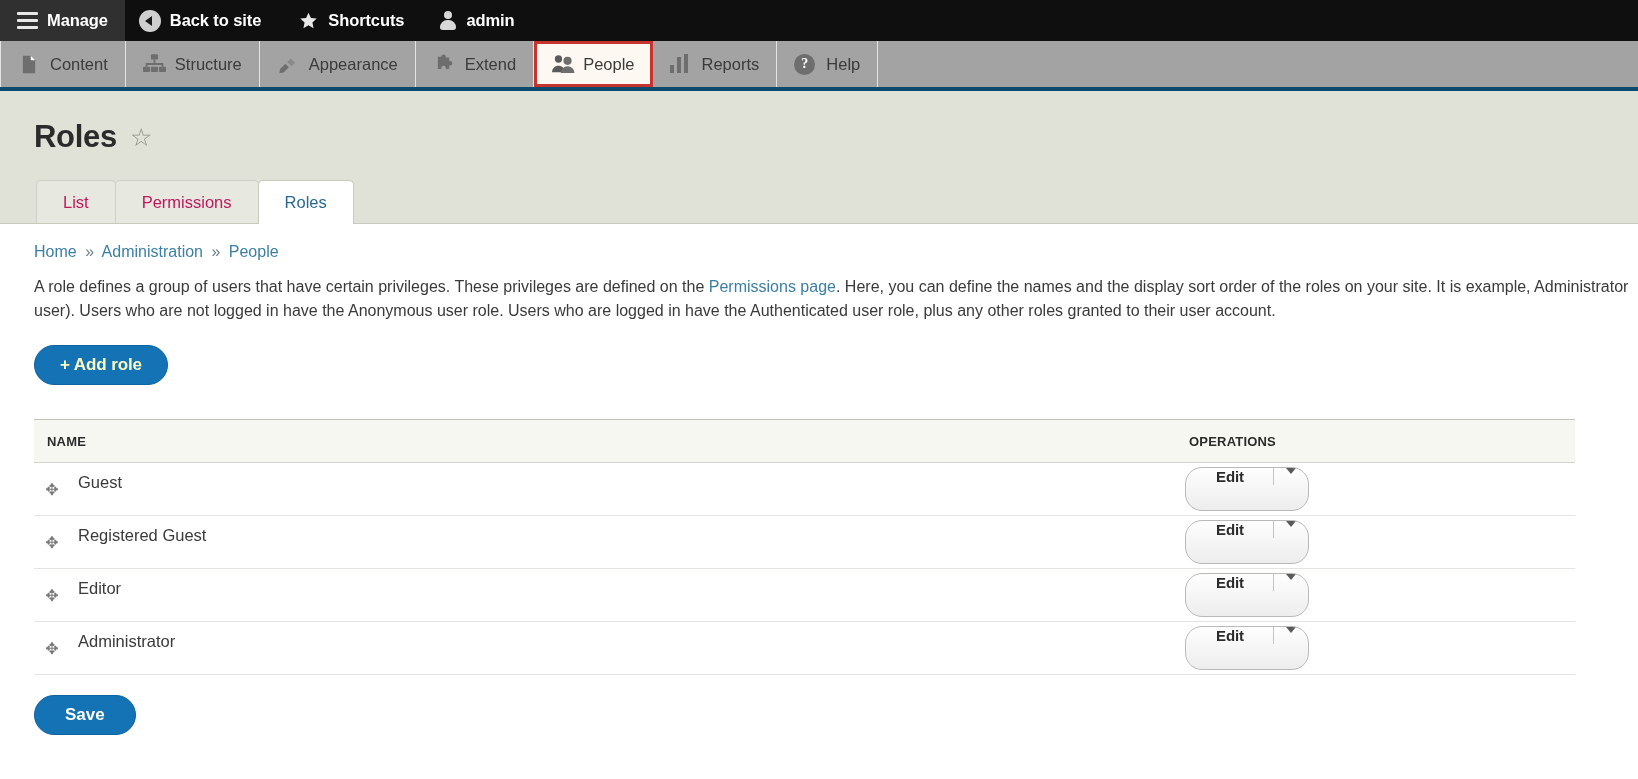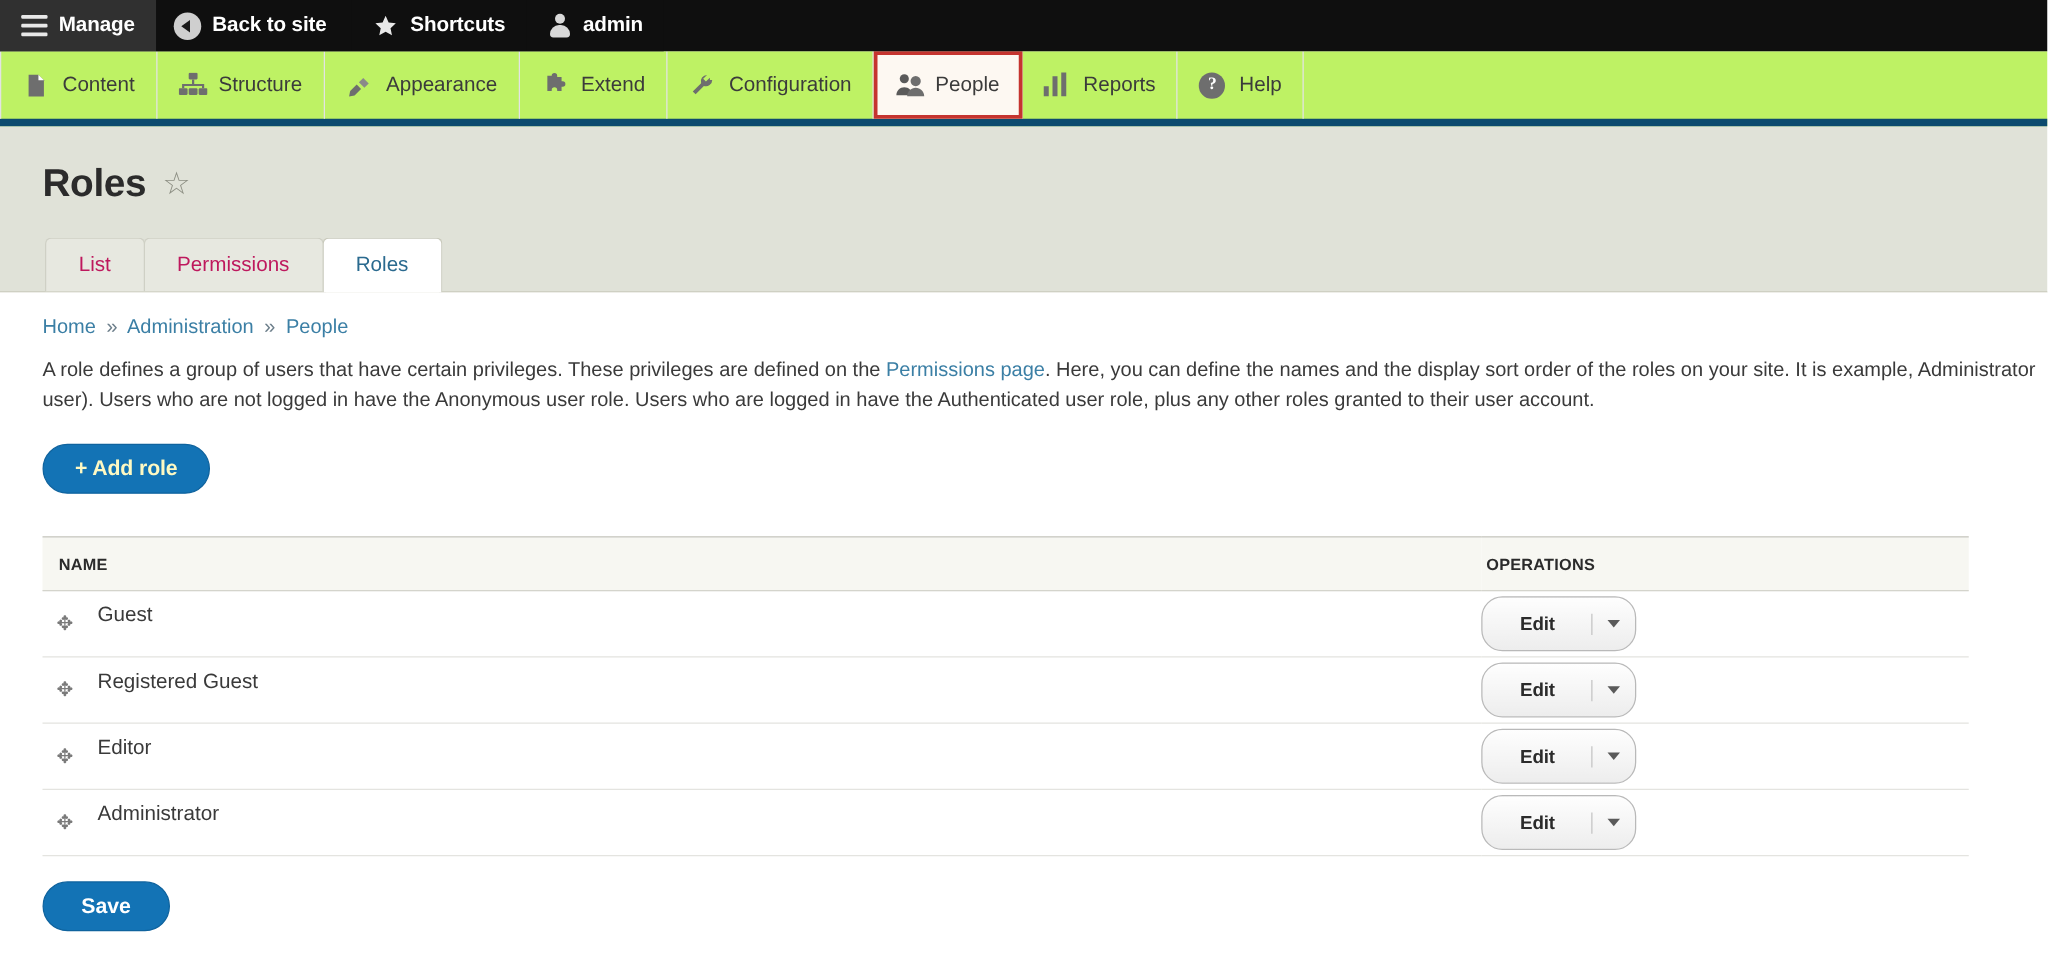--- a/index.html
+++ b/index.html
@@ -60,23 +60,23 @@
     content:""; position:absolute; left:5.5px; top:0px;
     width:8px; height:8px; border-radius:50%; background:#d8d8d8;
   }
   .ico-person::after {
     content:""; position:absolute; left:1.5px; top:9.5px;
     width:16px; height:10px; border-radius:8px 8px 3px 3px; background:#d8d8d8;
   }
 
   
   .toolbar-tray {
-    height:60px;
-    background:#bef264;
-    border-bottom:6px solid #0c4a6e;
+    height:50px;
+    background:#a3a3a3;
+    border-bottom:4px solid #0c4a6e;
     display:flex;
     align-items:stretch;
     position:relative;
     z-index:15;
   }
   .tray-item {
     display:flex;
     align-items:center;
     gap:10px;
     padding:0 17px;
@@ -243,21 +243,21 @@
   .role-name {
     font-size:16.5px;
     color:#3a3a3a;
     padding-left:11px;
     margin-top:-13px;
   }
 
   .ops-cell { padding-left:4px; }
   .dropbutton {
     display:inline-flex;
-    align-items:center;
+    align-items:flex-start;
     height:44px;
     border:1px solid #b9b9b9;
     border-radius:17px;
     background:linear-gradient(to bottom,#fefefe 0%,#ededed 100%);
     overflow:hidden;
   }
   .db-main {
     display:flex; align-items:center;
     padding:0 29px 0 30px;
     font-size:15px;
@@ -368,28 +368,20 @@
 
   <div class="tray-item">
     <span class="tray-ico">
       <svg width="22" height="21" viewBox="0 0 24 24">
         <path d="M9 3a2.5 2.5 0 015 0v1h4v4h1a2.5 2.5 0 010 5h-1v4h-4v-1a2.5 2.5 0 00-5 0v1H5V3z" fill="#6e6e6e"></path>
       </svg>
     </span>
     <span>Extend</span>
   </div>
 
-  <div class="tray-item">
-    <span class="tray-ico">
-      <svg width="22" height="22" viewBox="0 0 24 24">
-        <path d="M20.5 6.5a5.5 5.5 0 01-7.3 5.2L6 19l-2.5-2.5 7.3-7.2A5.5 5.5 0 0116 2.1l-3.4 3.4 2.4 2.4 3.4-3.4c.1.6.1 1.3.1 2z" fill="#6e6e6e"></path>
-      </svg>
-    </span>
-    <span>Configuration</span>
-  </div>
 
   <div class="tray-item highlighted">
     <span class="tray-ico">
       <svg width="24" height="20" viewBox="0 0 26 22">
         <circle cx="8" cy="5.5" r="4" fill="#5a5a5a"></circle>
         <path d="M1 20c0-4 3.2-7 7-7s7 3 7 7z" fill="#5a5a5a"></path>
         <circle cx="18" cy="7.5" r="4.5" fill="#6e6e6e"></circle>
         <path d="M10.5 21c0-4.3 3.4-7.5 7.5-7.5s7.5 3.2 7.5 7.5z" fill="#6e6e6e"></path>
       </svg>
     </span>

